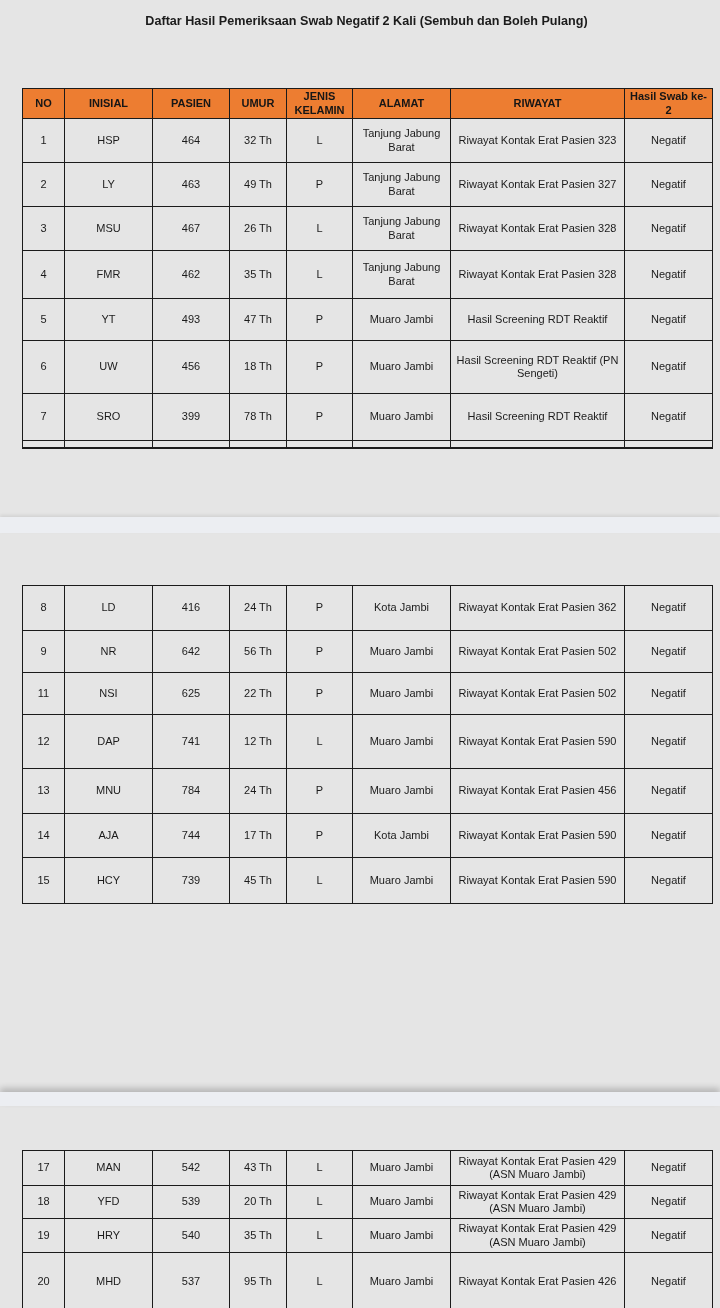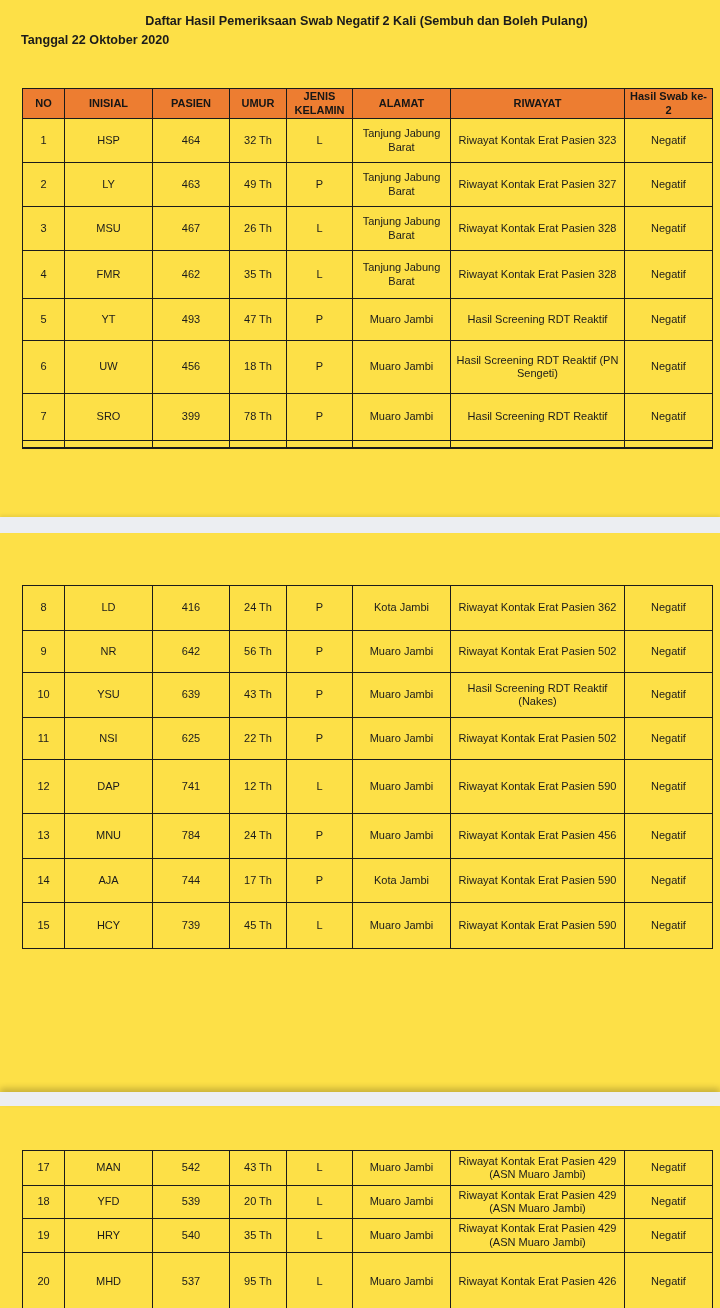--- a/index.html
+++ b/index.html
@@ -1,17 +1,17 @@
 <!DOCTYPE html>
 <html><head>
 <meta charset="utf-8">
 <style>
   html,body{margin:0;padding:0;background:#fff;}
   .page{
-    position:relative;width:720px;height:1308px;background:#fde047;
+    position:relative;width:720px;height:1308px;background:#e5e5e5;
     overflow:hidden;font-family:"Liberation Sans",sans-serif;color:#1b1b1b;
   }
   .doc-header{position:absolute;top:14px;left:21px;right:8px;}
   .doc-title{text-align:center;font-weight:bold;font-size:12.6px;line-height:1.25;}
   .doc-date{text-align:left;font-weight:bold;font-size:12.6px;margin-top:3px;}
   .tbl-wrap{position:absolute;left:22px;width:691px;}
   .tbl-wrap table{
     border-collapse:collapse;table-layout:fixed;width:690px;
     border:1.5px solid #1b1b1b;
   }
@@ -29,21 +29,20 @@
   .pos-seg-1{top:585px;}
   .pos-seg-2{top:1150px;}
 </style>
 </head>
 <body>
 
 <div class="page">
 
   <div class="doc-header">
     <div class="doc-title">Daftar Hasil Pemeriksaan Swab Negatif 2 Kali (Sembuh dan Boleh Pulang)</div>
-    <div class="doc-date">Tanggal 22 Oktober 2020</div>
   </div>
 
   <div class="tbl-wrap seg-0 pos-seg-0" style="--hdr-bg: #ED7D31;">
     <table>
         <colgroup>
           <col style="width: 42px;">
           <col style="width: 88px;">
           <col style="width: 77px;">
           <col style="width: 57px;">
           <col style="width: 66px;">
@@ -176,30 +175,20 @@
           <tr style="height: 42px;">
             <td>9</td>
             <td>NR</td>
             <td>642</td>
             <td>56 Th</td>
             <td>P</td>
             <td>Muaro Jambi</td>
             <td>Riwayat Kontak Erat Pasien 502</td>
             <td>Negatif</td>
           </tr>
-          <tr style="height: 45px;">
-            <td>10</td>
-            <td>YSU</td>
-            <td>639</td>
-            <td>43 Th</td>
-            <td>P</td>
-            <td>Muaro Jambi</td>
-            <td>Hasil Screening RDT Reaktif (Nakes)</td>
-            <td>Negatif</td>
-          </tr>
           <tr style="height: 42px;">
             <td>11</td>
             <td>NSI</td>
             <td>625</td>
             <td>22 Th</td>
             <td>P</td>
             <td>Muaro Jambi</td>
             <td>Riwayat Kontak Erat Pasien 502</td>
             <td>Negatif</td>
           </tr>

